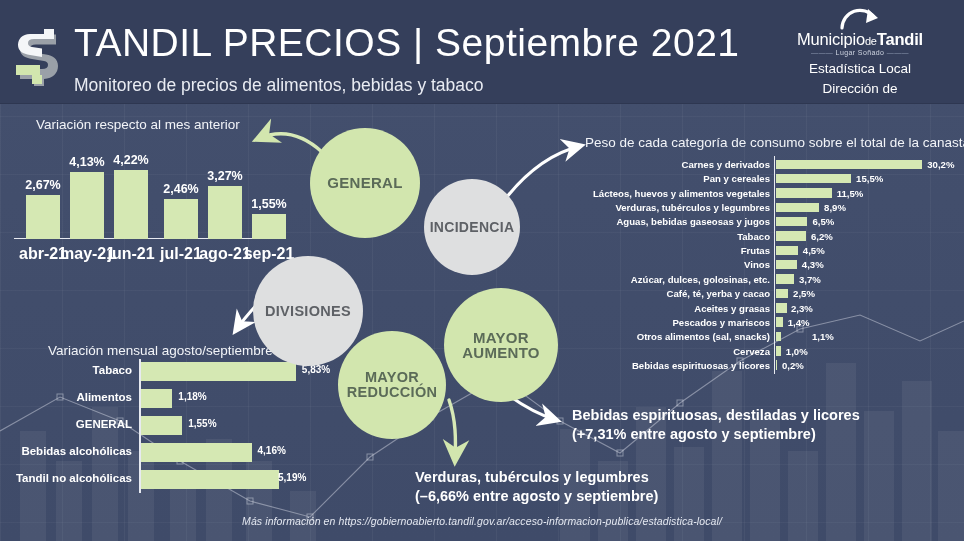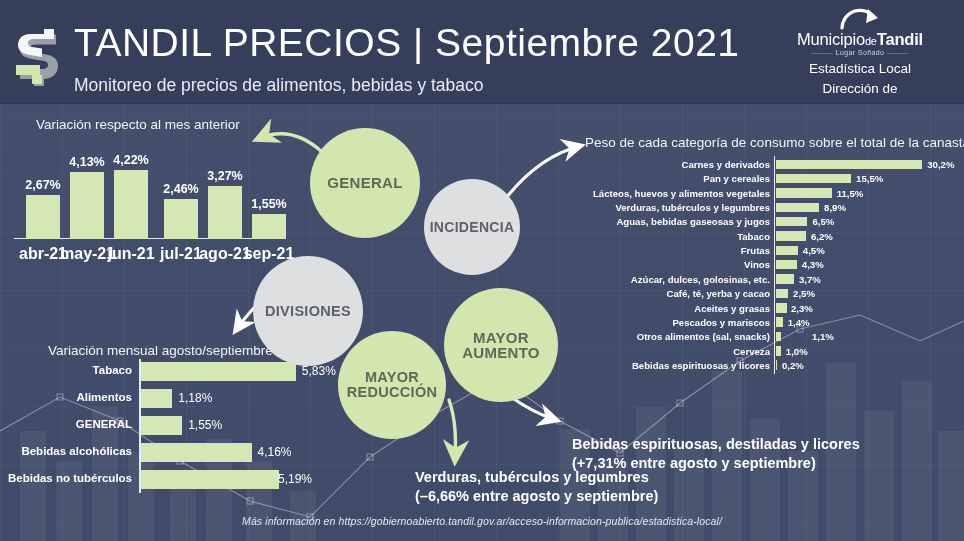--- a/index.html
+++ b/index.html
@@ -61,21 +61,21 @@
   .vb-cat { position: absolute; bottom: 2px; width: 54px; left: -10px; text-align: center;
             font-size: 16px; font-weight: 700; color: #ffffff; white-space: nowrap; }
   .vb-axis { position: absolute; left: 6px; bottom: 26px; width: 262px; height: 1.5px; background: #e7eaf1; }
 
   
   #hbar-left { position: absolute; left: 0px; top: 362px; width: 330px; height: 135px; }
   .hl-row { position: absolute; left: 0; height: 20px; width: 330px; }
   .hl-lab { position: absolute; left: 0; width: 132px; text-align: right; top: 2px;
             font-size: 11.5px; font-weight: 700; color: #ffffff; white-space: nowrap; }
   .hl-bar { position: absolute; left: 141px; top: 0; height: 19px; background: #d5e8b3; }
-  .hl-val { position: absolute; top: 2px; font-size: 12px; font-weight: 400; color: #ffffff; white-space: nowrap; }
+  .hl-val { position: absolute; top: 2px; font-size: 10px; font-weight: 700; color: #ffffff; white-space: nowrap; }
   .hl-axis { position: absolute; left: 139px; top: -3px; width: 1.5px; height: 134px; background: #e7eaf1; }
 
   
   #hbar-right { position: absolute; left: 580px; top: 158px; width: 384px; height: 220px; }
   .hr-row { position: absolute; left: 0; height: 14.3px; width: 384px; }
   .hr-lab { position: absolute; left: 0; width: 190px; text-align: right; top: 1px;
             font-size: 9.6px; font-weight: 700; color: #ffffff; white-space: nowrap; }
   .hr-bar { position: absolute; left: 196px; top: 1.5px; height: 9.5px; background: #d5e8b3; }
   .hr-val { position: absolute; top: 1px; font-size: 9.6px; font-weight: 700; color: #ffffff; white-space: nowrap; }
   .hr-axis { position: absolute; left: 194px; top: -2px; width: 1.3px; height: 218px; background: #e7eaf1; }
@@ -218,21 +218,21 @@
         <div class="hl-lab">GENERAL</div>
         <div class="hl-bar" style="width: 41.1719px;"></div>
         <div class="hl-val" style="left: 188.172px;">1,55%</div>
       </div>
       <div class="hl-row" style="top: 81px;">
         <div class="hl-lab">Bebidas alcohólicas</div>
         <div class="hl-bar" style="width: 110.5px;"></div>
         <div class="hl-val" style="left: 257.5px;">4,16%</div>
       </div>
       <div class="hl-row" style="top: 108px;">
-        <div class="hl-lab">Bebidas no tubérculos</div>
+        <div class="hl-lab">Tandil no alcohólicas</div>
         <div class="hl-bar" style="width: 137.859px;"></div>
         <div class="hl-val" style="left: 278px;">5,19%</div>
       </div>
     </div>
 
   <div class="sec-title" style="left:585px; top:135px;">Peso de cada categoría de consumo sobre el total de la canasta</div>
   <div id="hbar-right">
     <div class="hr-axis"></div>
   <div class="hr-row" style="top: 0px;">
         <div class="hr-lab">Carnes y derivados</div>
@@ -347,21 +347,21 @@
   <div class="circle green" style="left:338px; top:331px; width:108px; height:108px; font-size:14.5px; flex-direction:column;">
     <span>MAYOR</span>
     <span>REDUCCIÓN</span>
   </div>
 
   <div class="circle green" style="left:444px; top:288px; width:114px; height:114px; font-size:15px; flex-direction:column;">
     <span>MAYOR</span>
     <span>AUMENTO</span>
   </div>
 
-  <div class="callout" style="left:572px; top:406px;margin-top:29px;">
+  <div class="callout" style="left:572px; top:406px;">
     <div>Bebidas espirituosas, destiladas y licores</div>
     <div>(+7,31% entre agosto y septiembre)</div>
   </div>
 
   <div class="callout" style="left:415px; top:468px;">
     <div>Verduras, tubérculos y legumbres</div>
     <div>(–6,66% entre agosto y septiembre)</div>
   </div>
 
   <div class="footer-note">Más información en https://gobiernoabierto.tandil.gov.ar/acceso-informacion-publica/estadistica-local/</div>

